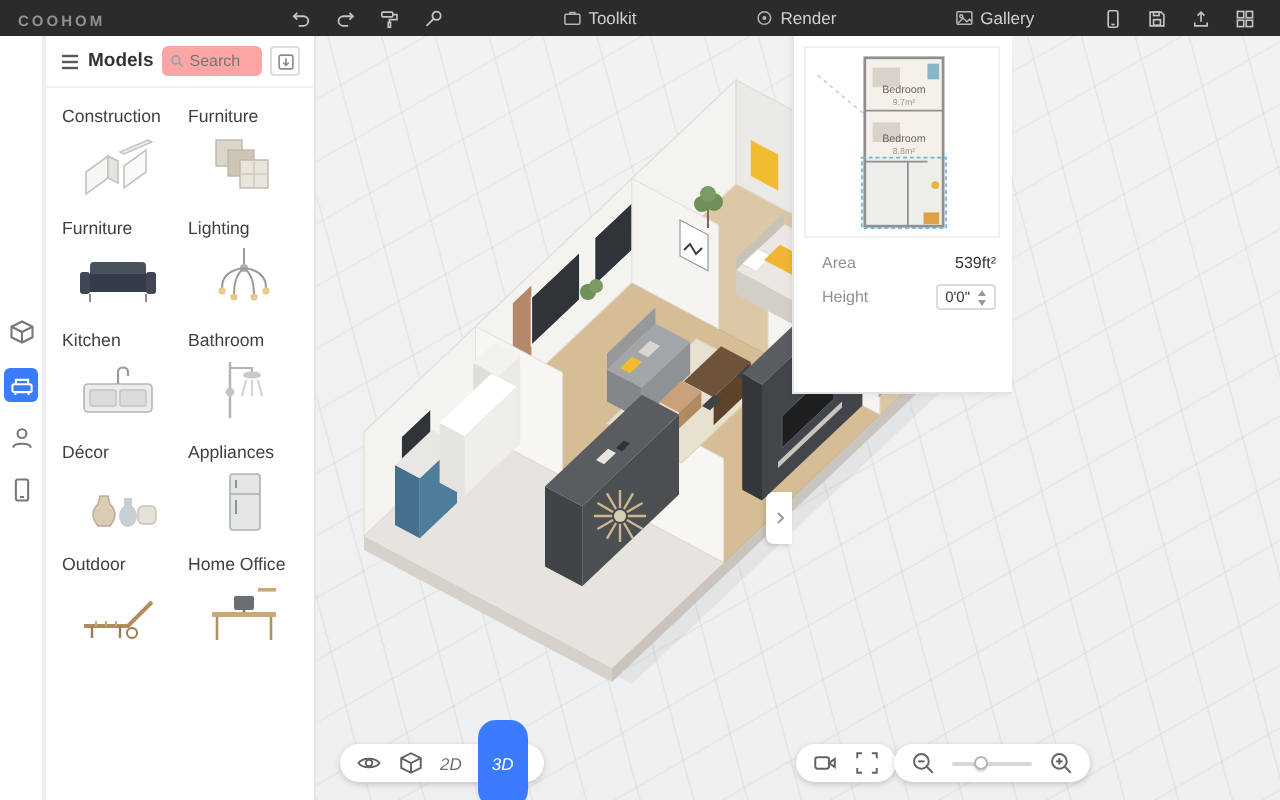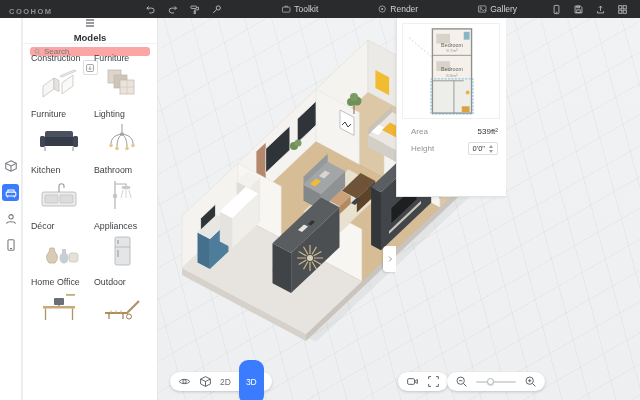--- a/index.html
+++ b/index.html
@@ -18,21 +18,21 @@
   .tb-btn svg { width:10px; height:10px; color:#b4b6b8; }
 
   
   .rail { position:absolute; left:0; top:18px; width:22px; bottom:0; background:#fff; border-right:1px solid #ececec; display:flex; flex-direction:column; align-items:center; padding-top:140px; gap:10px; z-index:20; }
   .rail-icon { width:16px; height:16px; color:#75787d; display:flex; align-items:center; justify-content:center; cursor:pointer; }
   .rail-icon svg { width:14px; height:14px; }
   .rail-icon.active { width:17px; height:17px; background:#3b7cff; border-radius:3px; color:#fff; }
 
   
   .panel { position:absolute; left:23px; top:18px; width:135px; bottom:0; background:#fff; border-right:1px solid #e6e6e6; z-index:20; }
-  .panel-head { display:flex; align-items:center; gap:4px; height:26px; padding:0 7px; border-bottom:1px solid #f2f2f2;flex-direction:column; }
+  .panel-head { display:flex; align-items:center; gap:4px; height:26px; padding:0 7px; border-bottom:1px solid #f2f2f2; }
   .ph-icon { width:10px; height:10px; color:#55585c; display:inline-flex; cursor:pointer; flex:none; }
   .ph-icon svg { width:10px; height:10px; }
   .panel-title { font-size:9.5px; font-weight:bold; color:#333; flex:none; }
   .search { flex:1; display:flex; align-items:center; gap:3px; background:#fca5a5; border-radius:3px; height:15px; padding:0 4px; min-width:0; }
   .search svg { width:7px; height:7px; color:#9aa0a6; flex:none; }
   .search input { border:none; background:transparent; outline:none; width:100%; font-size:8px; color:#666; font-family:inherit; }
   .imp-btn { width:15px; height:15px; border:1px solid #ddd; border-radius:2px; color:#8a8d91; display:flex; align-items:center; justify-content:center; cursor:pointer; flex:none; }
   .imp-btn svg { width:10px; height:10px; }
   .cat-grid { display:grid; grid-template-columns:1fr 1fr; gap:9px 8px; padding:9px 8px; }
   .cat { cursor:pointer; }
@@ -60,21 +60,21 @@
   .kv .k { color:#8f9296; }
   .kv .v { color:#333; }
   .hfield { display:flex; align-items:center; gap:4px; border:1px solid #dcdcdc; border-radius:2px; padding:1px 4px; font-size:7.5px; color:#333; cursor:text; }
   .stepper { display:flex; flex-direction:column; gap:2px; }
   .tri-up { width:0; height:0; border-left:2.5px solid transparent; border-right:2.5px solid transparent; border-bottom:3px solid #9a9a9a; }
   .tri-dn { width:0; height:0; border-left:2.5px solid transparent; border-right:2.5px solid transparent; border-top:3px solid #9a9a9a; }
   .collapse-tab { position:absolute; right:110px; top:246px; width:13px; height:26px; background:#fff; border-radius:4px 0 0 4px; box-shadow:-1px 1px 2px rgba(0,0,0,0.12); display:flex; align-items:center; justify-content:center; color:#9a9a9a; cursor:pointer; z-index:25; }
   .collapse-tab svg { width:8px; height:8px; }
 
   
-  .bbar { position:absolute; top:372px; height:19px; background:#fff; border-radius:10px; box-shadow:0 1px 3px rgba(0,0,0,0.18); display:flex; align-items:center; padding:0 8px; gap:8px; z-index:25; }
+  .bbar { position:absolute; top:372px; height:19px; background:#fff; border-radius:10px; box-shadow:0 1px 3px rgba(0,0,0,0.18); display:flex; align-items:center; padding:0 8px; gap:8px; z-index:25;font-style:italic; }
   .bbar-view { left:170px; }
   .bbar-cam  { left:398px; }
   .bbar-zoom { left:447px; }
   .b-icon { width:13px; height:13px; color:#5f6368; display:inline-flex; cursor:pointer; }
   .b-icon svg { width:13px; height:13px; }
   .mode { font-size:8.5px; color:#6a6d71; cursor:pointer; }
   .mode.active { background:#3b7cff; color:#fff; border-radius:9px; padding:17px 7px; }
   .slider { position:relative; width:40px; height:13px; cursor:pointer; }
   .slider .track { position:absolute; left:0; right:0; top:6px; height:1.5px; background:#d5d7d9; border-radius:1px; }
   .slider .handle { position:absolute; left:11px; top:3px; width:7px; height:7px; background:#fff; border:1px solid #b5b7b9; border-radius:50%; box-shadow:0 1px 1px rgba(0,0,0,0.15); }
@@ -319,43 +319,43 @@
         <div class="cat-thumb">
           <svg viewBox="0 0 46 34">
               <rect x="16" y="3" width="15" height="28" rx="1.5" fill="#e3e5e7" stroke="#aeb2b6" stroke-width="0.8"></rect>
               <line x1="16" y1="13" x2="31" y2="13" stroke="#aeb2b6" stroke-width="0.8"></line>
               <line x1="19" y1="6" x2="19" y2="10" stroke="#8f9398" stroke-width="1"></line>
               <line x1="19" y1="16" x2="19" y2="23" stroke="#8f9398" stroke-width="1"></line>
             </svg>
         </div>
       </div>
       <div class="cat">
-        <div class="cat-label">Home Office</div>
-        <div class="cat-thumb">
-          <svg viewBox="0 0 46 34">
-              <rect x="7" y="16" width="32" height="2.5" fill="#c9a97a"></rect>
-              <line x1="9.5" y1="18.5" x2="9.5" y2="30" stroke="#b09363" stroke-width="1.3"></line>
-              <line x1="36.5" y1="18.5" x2="36.5" y2="30" stroke="#b09363" stroke-width="1.3"></line>
-              <rect x="18" y="8" width="10" height="7" rx="1" fill="#6a6f76"></rect>
-              <line x1="23" y1="15" x2="23" y2="16" stroke="#6a6f76" stroke-width="1.2"></line>
-              <rect x="30" y="4" width="9" height="1.8" fill="#c9a97a"></rect>
-            </svg>
-        </div>
-      </div>
-      <div class="cat">
         <div class="cat-label">Outdoor</div>
         <div class="cat-thumb">
           <svg viewBox="0 0 46 34" fill="none">
               <path d="M6 23 H28 L40 11" stroke="#b08d5f" stroke-width="2"></path>
               <line x1="10" y1="23" x2="10" y2="29" stroke="#9a7b52" stroke-width="1.2"></line>
               <line x1="24" y1="23" x2="24" y2="29" stroke="#9a7b52" stroke-width="1.2"></line>
               <circle cx="30" cy="26.5" r="2.5" stroke="#9a7b52"></circle>
               <line x1="12" y1="20.5" x2="12" y2="23" stroke="#c7a878"></line>
               <line x1="17" y1="20.5" x2="17" y2="23" stroke="#c7a878"></line>
               <line x1="22" y1="20.5" x2="22" y2="23" stroke="#c7a878"></line>
+            </svg>
+        </div>
+      </div>
+      <div class="cat">
+        <div class="cat-label">Home Office</div>
+        <div class="cat-thumb">
+          <svg viewBox="0 0 46 34">
+              <rect x="7" y="16" width="32" height="2.5" fill="#c9a97a"></rect>
+              <line x1="9.5" y1="18.5" x2="9.5" y2="30" stroke="#b09363" stroke-width="1.3"></line>
+              <line x1="36.5" y1="18.5" x2="36.5" y2="30" stroke="#b09363" stroke-width="1.3"></line>
+              <rect x="18" y="8" width="10" height="7" rx="1" fill="#6a6f76"></rect>
+              <line x1="23" y1="15" x2="23" y2="16" stroke="#6a6f76" stroke-width="1.2"></line>
+              <rect x="30" y="4" width="9" height="1.8" fill="#c9a97a"></rect>
             </svg>
         </div>
       </div>
     </div>
   </aside>
 
   <div class="canvas">
     <svg class="scene" width="482" height="382" viewBox="0 0 482 382">
 
       <polygon points="34,258 220,82 344,148 158,324" fill="rgba(90,95,100,0.08)"></polygon>

